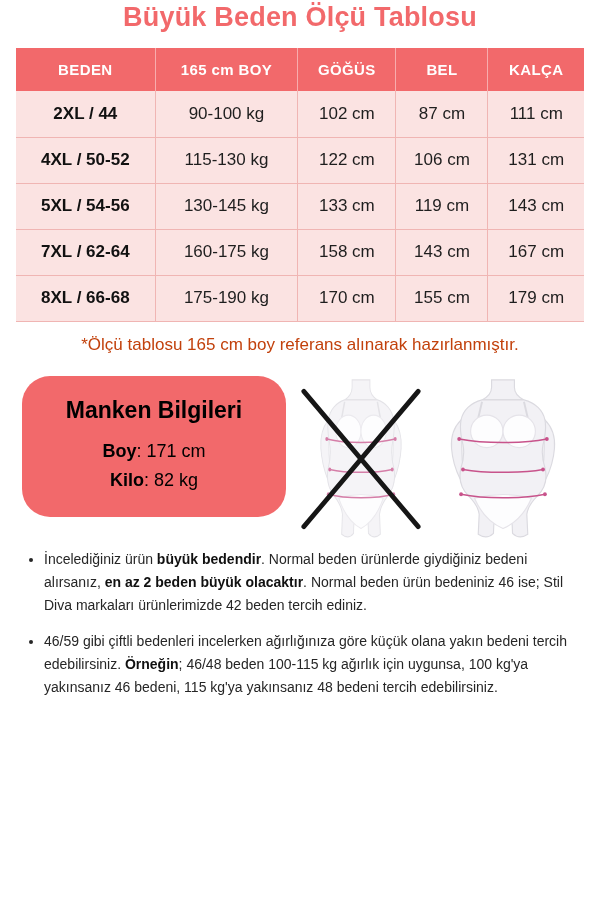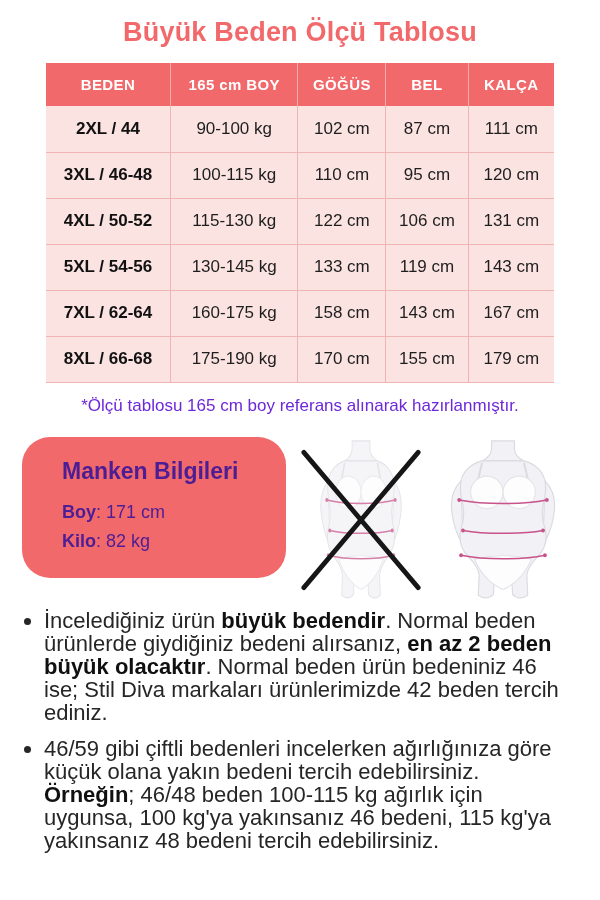--- a/index.html
+++ b/index.html
@@ -13,26 +13,26 @@
     --cross:#161616;
   }
   *{margin:0;padding:0;box-sizing:border-box;}
   html,body{background:#fff;}
   body{
     width:600px;height:900px;overflow:hidden;
     font-family:"Liberation Sans","DejaVu Sans",sans-serif;
     color:var(--text);
   }
   .page-title{
-    margin-top:17px;text-align:center;
+    margin-top:2px;text-align:center;
     font-size:27px;font-weight:700;letter-spacing:.2px;
     color:var(--accent);
   }
   .size-table{
-    width:508px;margin:15px auto 10px;
+    width:568px;margin:15px auto 10px;
     border-collapse:collapse;table-layout:fixed;
   }
   .size-table thead th{
     background:var(--accent);color:#fff;
     font-size:15px;font-weight:700;letter-spacing:.4px;
     height:43px;text-align:center;
     border-right:1px solid rgba(255,255,255,.45);
   }
   .size-table thead th:last-child{border-right:none;}
   .size-table tbody td{
@@ -41,47 +41,48 @@
     height:46px;text-align:center;
     font-size:17px;color:#1e1e1e;
   }
   .size-table tbody td:first-child{font-weight:700;color:#111;}
   .size-table tbody tr td{border-top:none;}
   .size-table tbody td:first-child{border-left:none;}
   .size-table tbody td:last-child{border-right:none;}
   .size-table tbody tr:last-child td{border-bottom:1px solid var(--divider);text-align:center;}
   .footnote{
     margin-top:13px;text-align:center;
-    font-size:17px;color:#6d28d9;
+    font-size:17px;color:#c2410c;
   }
   .info-section{
     display:flex;align-items:flex-start;
     margin:21px 22px 0;
   }
   .mi-card{
     width:264px;flex:0 0 264px;
     background:var(--accent);
     border-radius:28px;
-    padding:21px 40px 22px;
-    color:#4c1d95;
+    padding:21px 12px 22px;
+    color:#000000;
+    text-align:center;
   }
   .mi-title{font-size:23px;font-weight:700;margin-bottom:13px;}
   .mi-field{font-size:18px;line-height:1.62;font-weight:400;}
   .mi-field b{font-weight:700;}
   .figures{
     flex:1;display:flex;justify-content:space-evenly;align-items:flex-start;
     padding-top:2px;
   }
   .figure{width:136px;height:162px;}
   .notes{
     margin:8px 26px 0 44px;
     list-style:disc outside;
   }
   .notes li{
-    font-size:22px;line-height:23px;color:#262626;
+    font-size:14px;line-height:23px;color:#262626;
   }
   .notes li + li{margin-top:13px;}
   .notes b{font-weight:700;color:#101010;}
 </style>
 </head>
 <body>
 
 <div class="page-title">Büyük Beden Ölçü Tablosu</div>
 
 <table class="size-table">
@@ -101,27 +102,20 @@
         <th>KALÇA</th>
       </tr>
   </thead>
   <tbody>
       <tr>
         <td>2XL / 44</td>
         <td>90-100 kg</td>
         <td>102 cm</td>
         <td>87 cm</td>
         <td>111 cm</td>
-      </tr>
-      <tr>
-        <td>3XL / 46-48</td>
-        <td>100-115 kg</td>
-        <td>110 cm</td>
-        <td>95 cm</td>
-        <td>120 cm</td>
       </tr>
       <tr>
         <td>4XL / 50-52</td>
         <td>115-130 kg</td>
         <td>122 cm</td>
         <td>106 cm</td>
         <td>131 cm</td>
       </tr>
       <tr>
         <td>5XL / 54-56</td>

